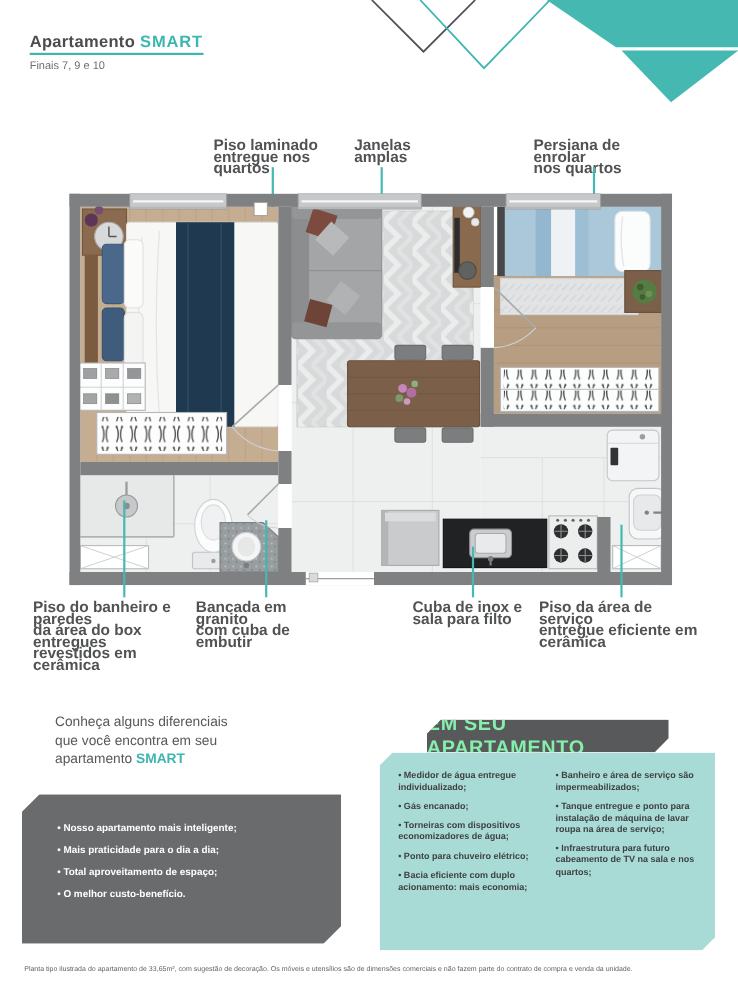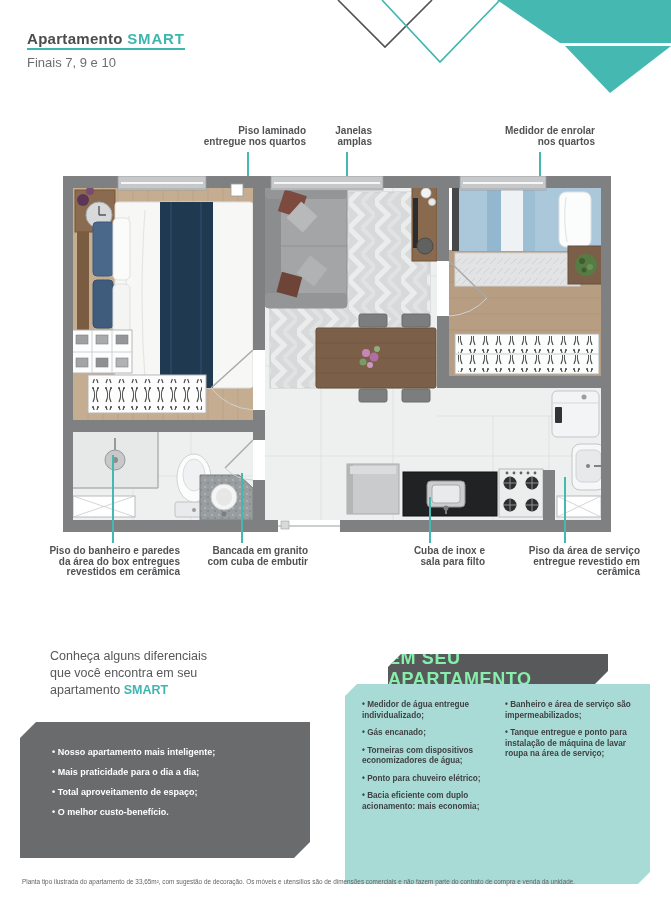--- a/index.html
+++ b/index.html
@@ -3,47 +3,47 @@
 <meta charset="utf-8">
 <style>
   * { margin:0; padding:0; box-sizing:border-box; }
   body { background:#ffffff; font-family:"Liberation Sans", sans-serif; }
   .page { position:relative; width:671px; height:903px; background:#ffffff; overflow:hidden; }
 
   
   .title { position:absolute; left:27px; top:30px; font-size:15px; font-weight:bold; color:#4b4c4e; letter-spacing:.3px; }
   .title .accent { color:#3eb6b0; letter-spacing:.8px; }
   .title-rule { position:absolute; left:27px; top:48px; width:158px; height:2px; background:#3eb6b0; }
-  .subtitle { position:absolute; left:27px; top:55px; font-size:13px; color:#6d6e70; }
+  .subtitle { position:absolute; left:27px; top:55px; font-size:10px; color:#6d6e70; }
 
   .deco { position:absolute; right:0; top:0; }
 
   
-  .callout { position:absolute; font-size:10px; line-height:10.5px; color:#515254; text-align:right; font-weight:bold; }
+  .callout { position:absolute; font-size:14px; line-height:10.5px; color:#515254; text-align:left; font-weight:bold; }
   .lead { position:absolute; width:2px; background:#45b8b2; }
 
   .plan { position:absolute; left:63px; top:176px; }
 
   
   .intro { position:absolute; left:50px; top:648px; font-size:12.5px; line-height:17px; color:#57585a; }
   .intro .accent { color:#3eb6b0; font-weight:bold; }
 
   
   .graybox { position:absolute; left:20px; top:722px; width:290px; height:136px; background:#6a6b6d;
              clip-path:polygon(16px 0, 100% 0, 100% calc(100% - 16px), calc(100% - 16px) 100%, 0 100%, 0 16px); }
   .graybox ul { list-style:none; padding:25px 10px 0 32px; }
   .graybox li { color:#ffffff; font-size:9px; font-weight:bold; margin-bottom:10px; }
   .graybox li::before { content:"\2022  "; }
 
   
   .esa-header { position:absolute; left:388px; top:654px; width:220px; height:30px; background:#58595b;
                 clip-path:polygon(13px 0, 100% 0, 100% calc(100% - 13px), calc(100% - 13px) 100%, 0 100%, 0 13px);
                 display:flex; align-items:center; justify-content:center; }
   .esa-header span { color:#86efac; font-weight:bold; font-size:18px; letter-spacing:.6px; }
-  .tealbox { position:absolute; left:345px; top:684px; width:305px; height:200px; background:#a9dbd6;
+  .tealbox { position:absolute; left:345px; top:684px; width:305px; height:180px; background:#a9dbd6;
              clip-path:polygon(12px 0, 100% 0, 100% calc(100% - 12px), calc(100% - 12px) 100%, 0 100%, 0 12px);
              display:flex; gap:8px; padding:16px 10px 0 17px; }
   .tealbox ul { list-style:none; width:140px; }
   .tealbox li { color:#3f4143; font-size:8.2px; line-height:10.5px; margin-bottom:7px; font-weight:bold; }
   .tealbox li::before { content:"\2022  "; }
 
   .footer { position:absolute; left:22px; top:878px; width:634px; font-size:6.4px; color:#636466; }
 </style>
 </head>
 <body>
@@ -66,21 +66,21 @@
 
   <div class="callout" style="left:194px; top:126px; width:112px;">
     <div>Piso laminado</div>
     <div>entregue nos quartos</div>
   </div>
   <div class="callout" style="left:322px; top:126px; width:50px;">
     <div>Janelas</div>
     <div>amplas</div>
   </div>
   <div class="callout" style="left:485px; top:126px; width:110px;">
-    <div>Medidor de enrolar</div>
+    <div>Persiana de enrolar</div>
     <div>nos quartos</div>
   </div>
   <div class="lead" style="left:247px; top:152px; height:63px;"></div>
   <div class="lead" style="left:346px; top:152px; height:30px;"></div>
   <div class="lead" style="left:539px; top:152px; height:28px;"></div>
 
   <svg class="plan" width="548" height="356" viewBox="0 0 548 356">
     <defs>
       <pattern id="hang" width="13" height="19" patternUnits="userSpaceOnUse">
         <path d="M4,3 C6,7 6,13 4,17 M9,3 C7,7 7,13 9,17" stroke="#46484a" stroke-width="1.2" fill="none"></path>
@@ -352,21 +352,21 @@
   <div class="callout" style="left:178px; top:546px; width:130px;">
     <div>Bancada em granito</div>
     <div>com cuba de embutir</div>
   </div>
   <div class="callout" style="left:375px; top:546px; width:110px;">
     <div>Cuba de inox e</div>
     <div>sala para filto</div>
   </div>
   <div class="callout" style="left:490px; top:546px; width:150px;">
     <div>Piso da área de serviço</div>
-    <div>entregue revestido em</div>
+    <div>entregue eficiente em</div>
     <div>cerâmica</div>
   </div>
   <div class="lead" style="left:112px; top:455px; height:88px;"></div>
   <div class="lead" style="left:241px; top:473px; height:70px;"></div>
   <div class="lead" style="left:429px; top:497px; height:46px;"></div>
   <div class="lead" style="left:564px; top:477px; height:66px;"></div>
 
   <div class="intro">
     <div>Conheça alguns diferenciais</div>
     <div>que você encontra em seu</div>
@@ -392,18 +392,19 @@
     <ul>
       <li>Medidor de água entregue individualizado;</li>
       <li>Gás encanado;</li>
       <li>Torneiras com dispositivos economizadores de água;</li>
       <li>Ponto para chuveiro elétrico;</li>
       <li>Bacia eficiente com duplo acionamento: mais economia;</li>
     </ul>
     <ul>
       <li>Banheiro e área de serviço são impermeabilizados;</li>
       <li>Tanque entregue e ponto para instalação de máquina de lavar roupa na área de serviço;</li>
+      <li>Infraestrutura para futuro cabeamento de TV na sala e nos quartos;</li>
     </ul>
   </div>
 
   <div class="footer">Planta tipo ilustrada do apartamento de 33,65m², com sugestão de decoração. Os móveis e utensílios são de dimensões comerciais e não fazem parte do contrato de compra e venda da unidade.</div>
 
 </div>
 
 </body></html>

